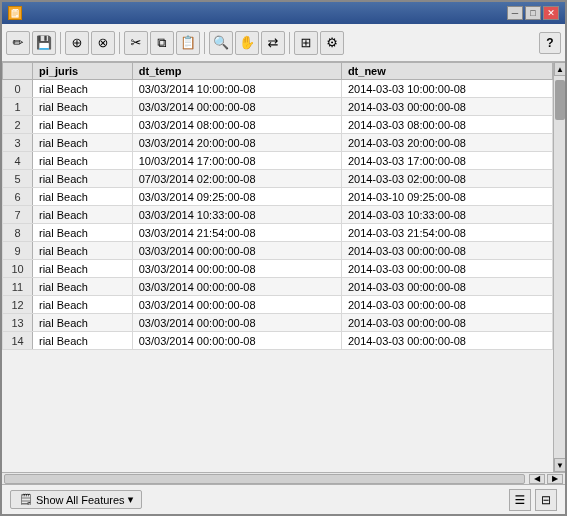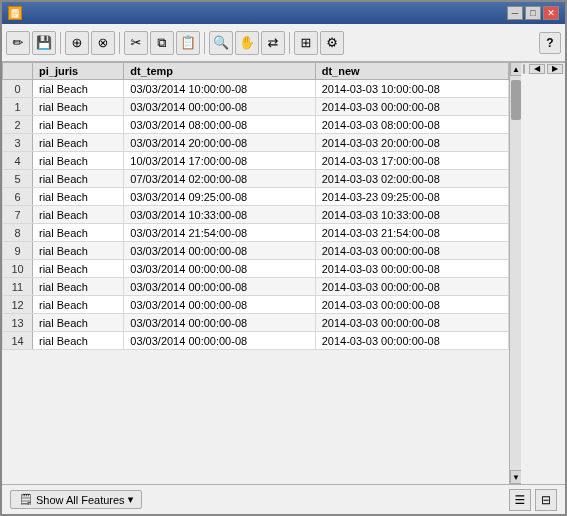--- a/index.html
+++ b/index.html
@@ -108,20 +108,21 @@
       justify-content: center;
       cursor: pointer;
       font-size: 12px;
       font-weight: bold;
       border-radius: 2px;
     }
     .table-container {
       flex: 1;
       overflow: hidden;
       display: flex;
+      flex-direction: column;
     }
     .table-scroll {
       flex: 1;
       overflow: auto;
       position: relative;
     }
     table {
       border-collapse: collapse;
       width: 100%;
       min-width: 500px;
@@ -351,21 +352,21 @@
               <tr>
                 <td>5</td>
                 <td>rial Beach</td>
                 <td>07/03/2014 02:00:00-08</td>
                 <td>2014-03-03 02:00:00-08</td>
               </tr>
               <tr>
                 <td>6</td>
                 <td>rial Beach</td>
                 <td>03/03/2014 09:25:00-08</td>
-                <td>2014-03-23 09:25:00-08</td>
+                <td>2014-03-10 09:25:00-08</td>
               </tr>
               <tr>
                 <td>7</td>
                 <td>rial Beach</td>
                 <td>03/03/2014 10:33:00-08</td>
                 <td>2014-03-03 10:33:00-08</td>
               </tr>
               <tr>
                 <td>8</td>
                 <td>rial Beach</td>

